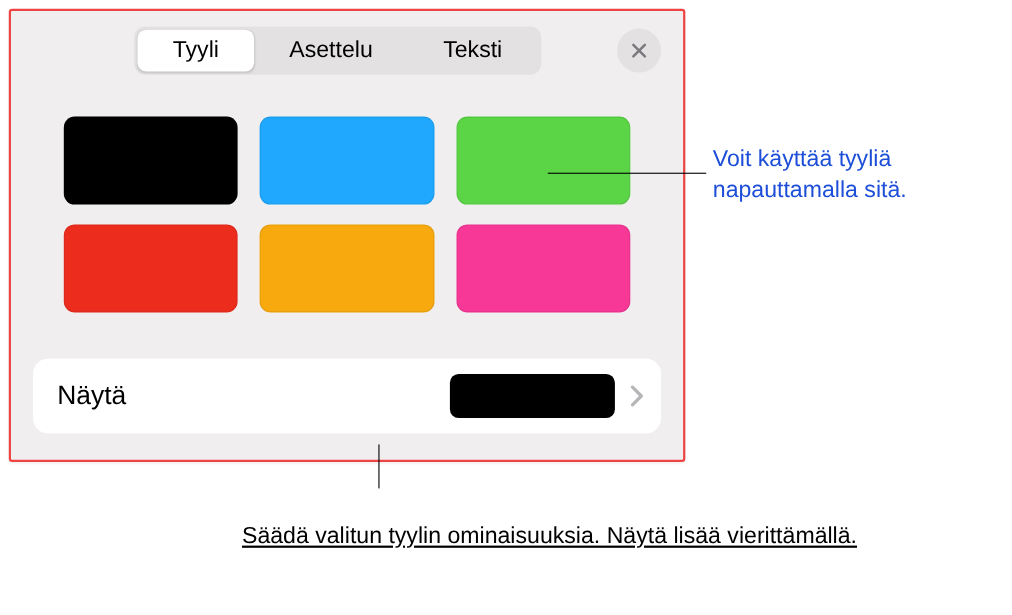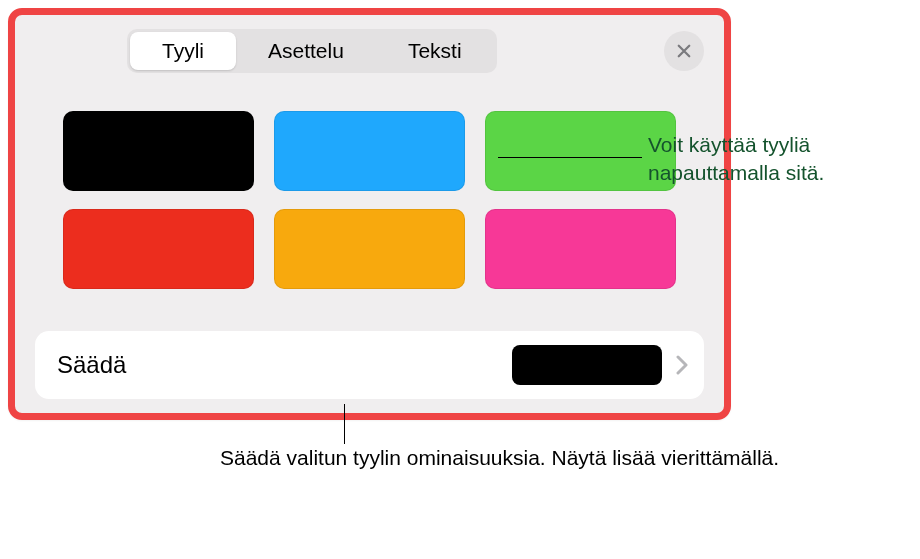--- a/index.html
+++ b/index.html
@@ -11,25 +11,25 @@
       font-family: -apple-system, BlinkMacSystemFont, "Helvetica Neue", Arial, sans-serif;
       background: #ffffff;
       width: 920px;
       height: 559px;
       position: relative;
     }
     .panel {
       position: absolute;
       left: 8px;
       top: 8px;
-      width: 723px;
+      width: 615px;
       height: 412px;
       background: #f0eeef;
-      border: 7px solid #ef4444;
-      border-radius: 14px;
+      border: 2px solid #ef4444;
+      border-radius: 3px;
       box-shadow: 0 1px 2px rgba(0,0,0,0.05);
     }
     .header-row {
       display: flex;
       align-items: center;
       padding: 14px 20px 10px 20px;
       gap: 12px;
     }
     .tab-group {
       display: flex;
@@ -109,29 +109,30 @@
       color: #b6b6b9;
       display: flex;
       align-items: center;
     }
     .callout-1 {
       position: absolute;
       left: 648px;
       top: 131px;
       font-size: 21px;
       line-height: 1.35;
-      color: #14532d;
+      color: #1d4ed8;
     }
     .callout-2 {
       position: absolute;
       left: 220px;
-      top: 444px;
+      top: 474px;
       font-size: 21px;
       line-height: 1.35;
       color: #000;
+      text-decoration: underline;
     }
     .leader-1 {
       position: absolute;
       background: #000;
       left: 498px;
       top: 157px;
       width: 144px;
       height: 1px;
     }
     .leader-2 {
@@ -164,21 +165,21 @@
   <div class="swatch-grid">
     <div class="swatch" style="background:#000000"></div>
     <div class="swatch" style="background:#1fa8fd"></div>
     <div class="swatch" style="background:#5bd546"></div>
     <div class="swatch" style="background:#ec2d1e"></div>
     <div class="swatch" style="background:#f8a90d"></div>
     <div class="swatch" style="background:#f73897"></div>
   </div>
 
   <div class="fill-row">
-    <div class="fill-label">Säädä</div>
+    <div class="fill-label">Näytä</div>
     <div class="fill-right">
       <div class="fill-color" style="background:#000000"></div>
       <div class="chevron">
         <svg width="12" height="20" viewBox="0 0 12 20">
           <path d="M2 2 L10 10 L2 18" stroke="#b6b6b9" stroke-width="3" fill="none" stroke-linecap="round" stroke-linejoin="round"></path>
         </svg>
       </div>
     </div>
   </div>
 

